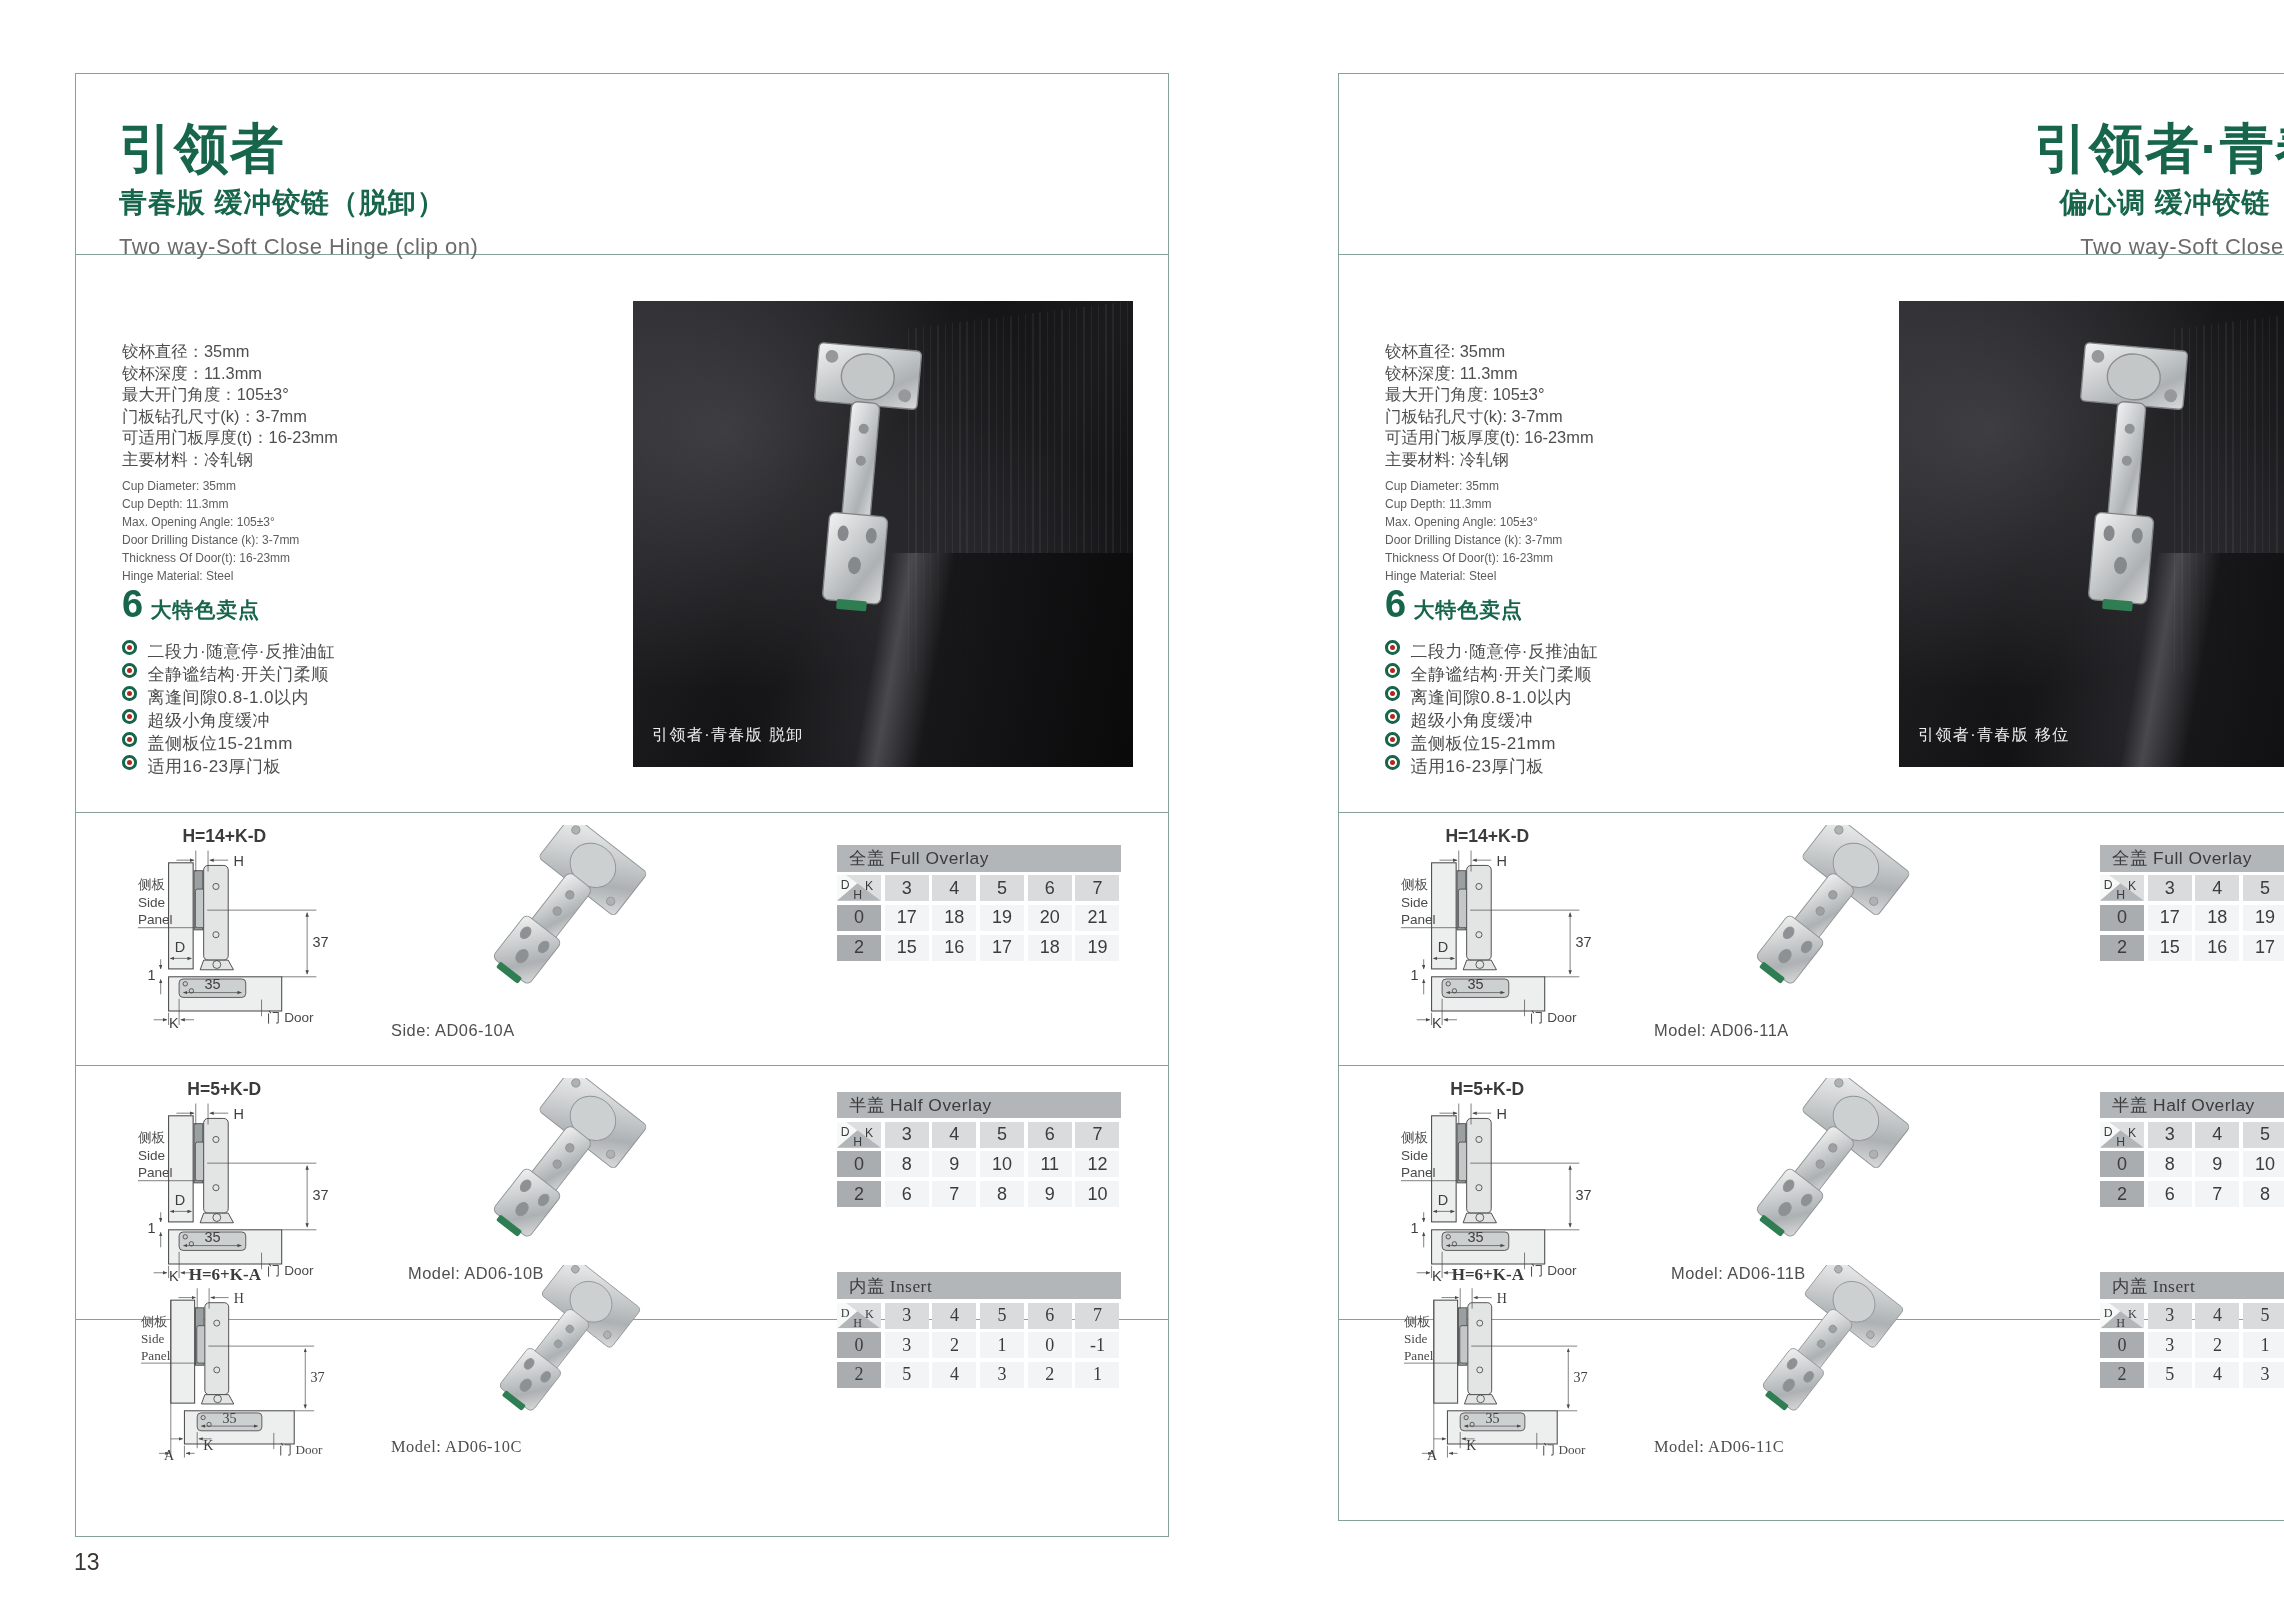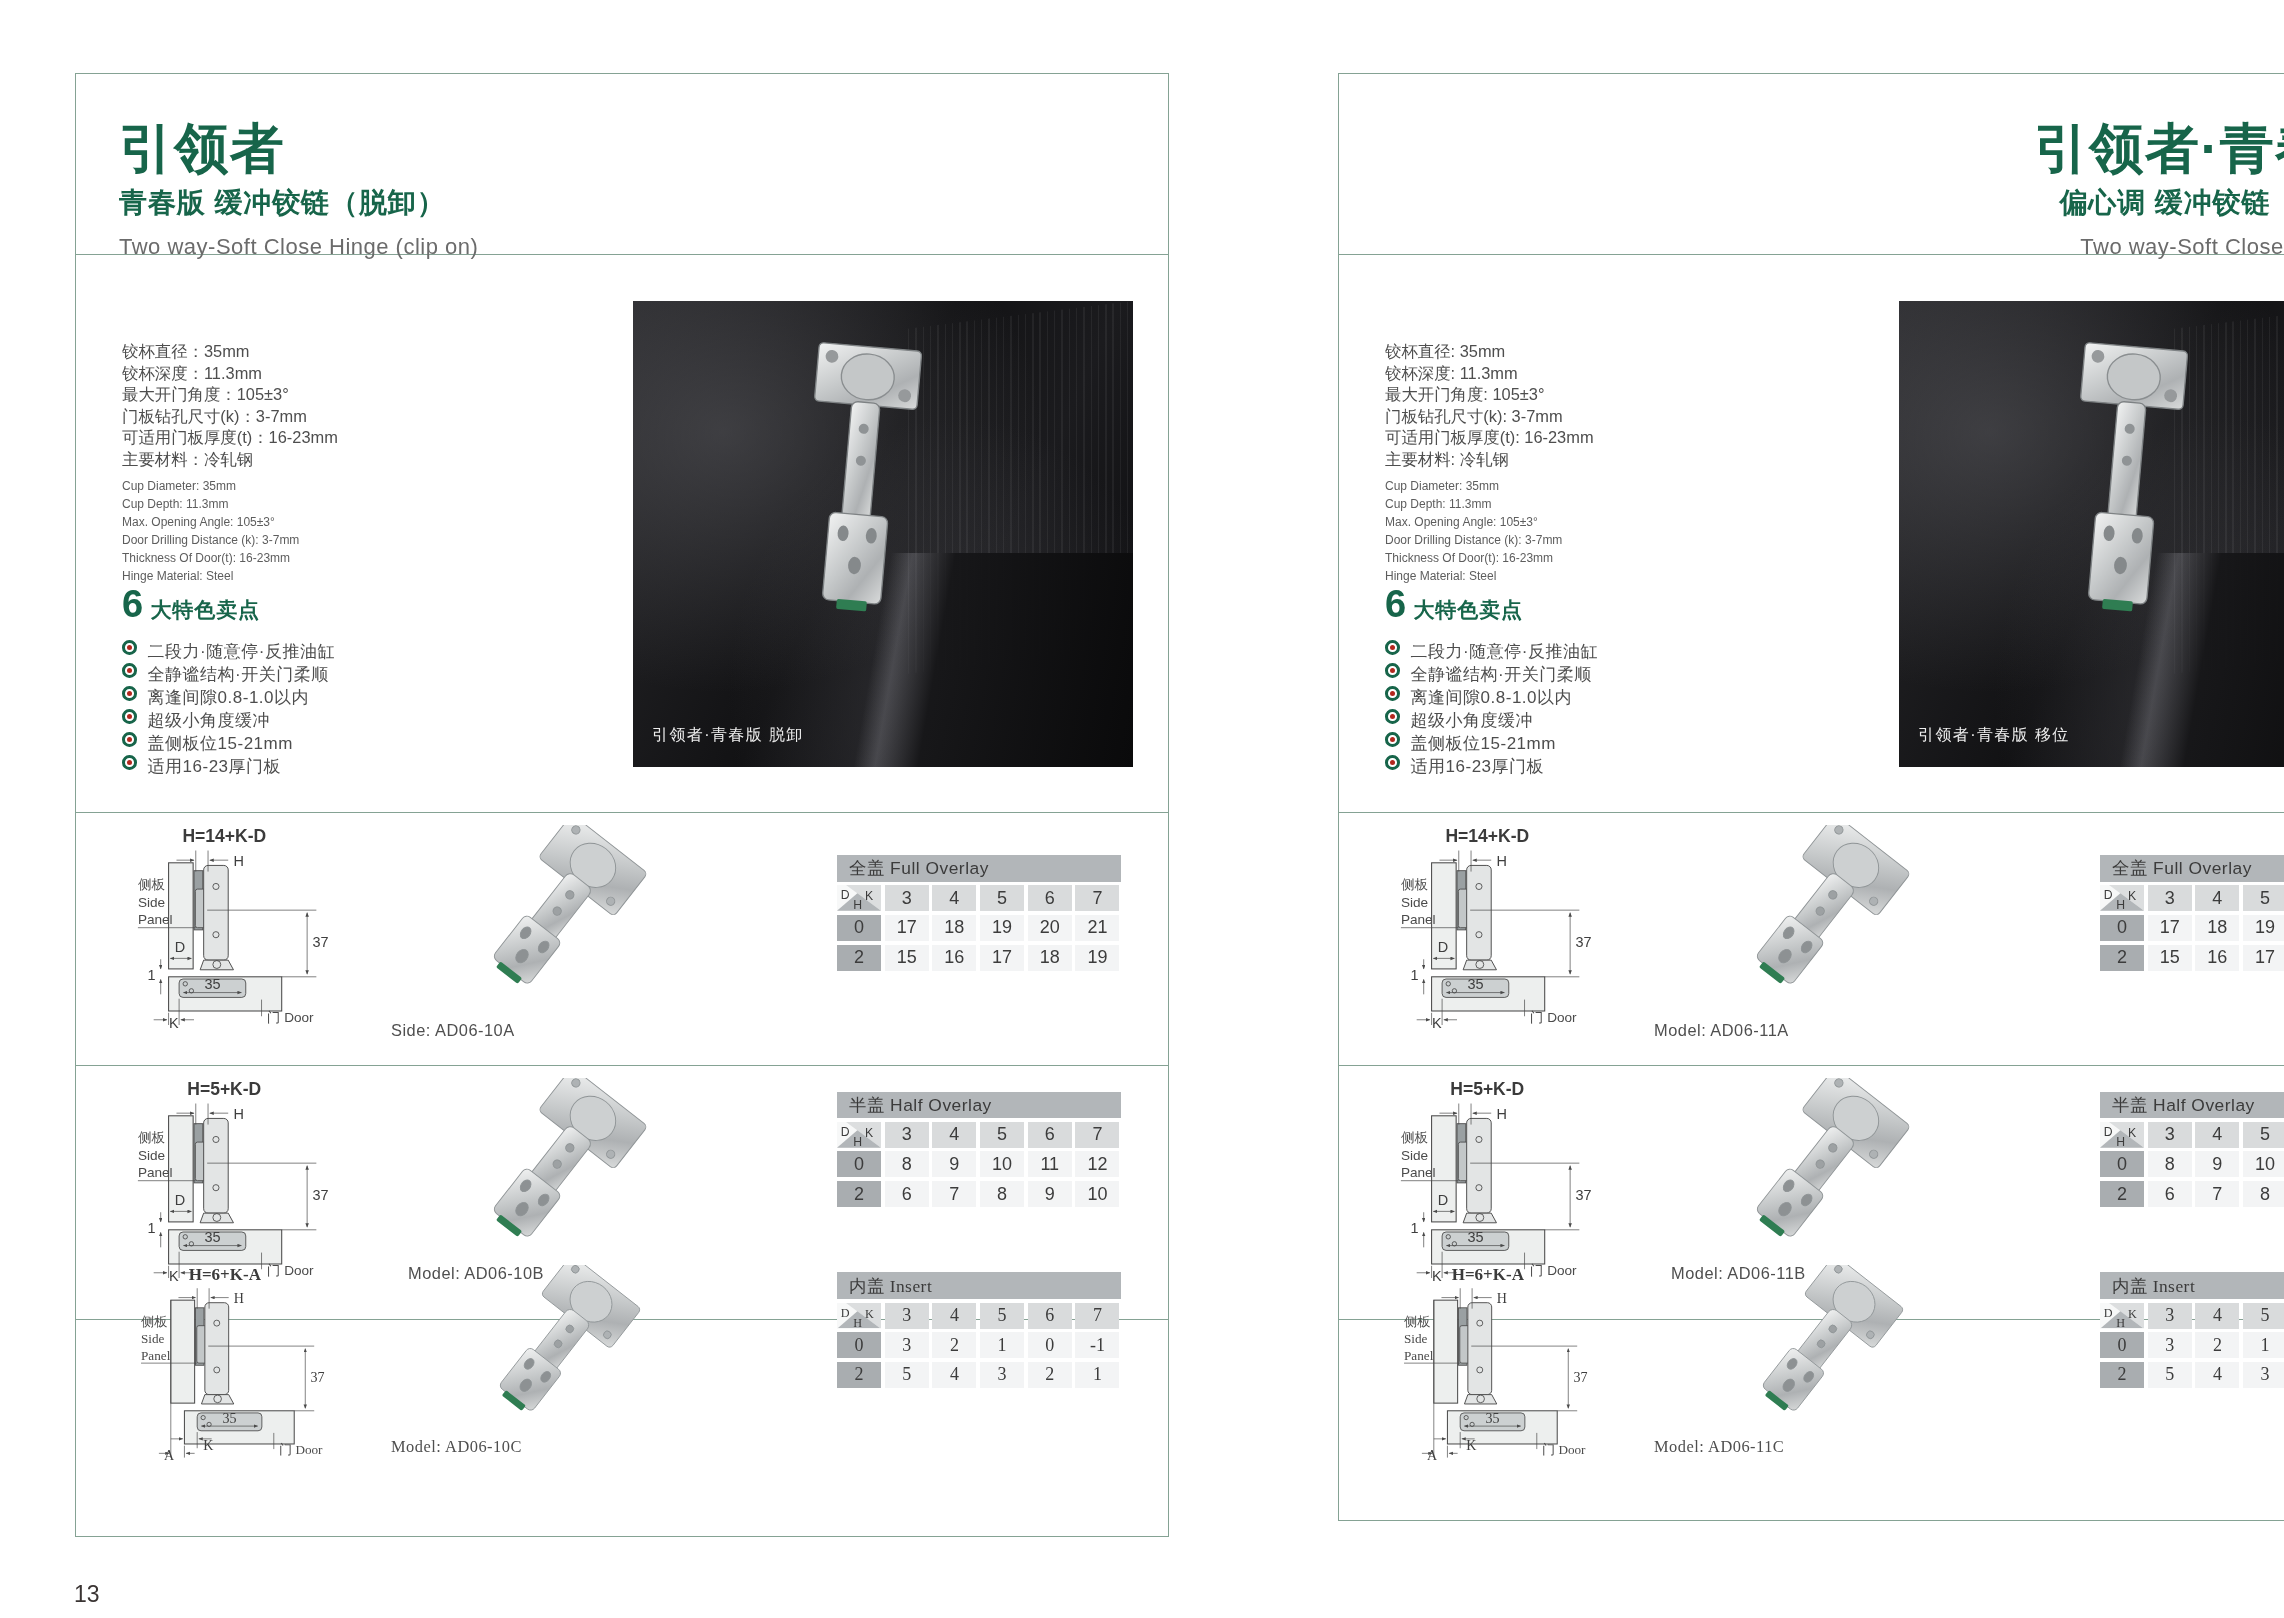--- a/index.html
+++ b/index.html
@@ -67,21 +67,21 @@
   .sec.s2 .diag{height:200px;top:4.6px;}
   .hingeimg{position:absolute;left:365px;top:12.8px;width:256px;height:179px;}
   .sec.s2 .hingeimg{height:164px;top:9px;}
   .model{position:absolute;left:315px;font-size:16.4px;color:#4f4f4f;letter-spacing:0.5px;}
   .sec.s0 .model{top:209px;}
   .sec.s1 .model{top:199px;margin-left:17px;}
   .sec.s2 .model{top:181px;}
 
   
   .tbl{position:absolute;left:761px;width:284px;}
-  .sec.s0 .tbl{top:33px;margin-top:10px;}
+  .sec.s0 .tbl{top:33px;}
   .sec.s1 .tbl{top:26.5px;}
   .sec.s2 .tbl{top:16.4px;}
   .tbar{height:26.5px;background:#b2b6b9;color:#3b3b3b;font-size:17.4px;display:flex;align-items:center;
         padding-left:12px;font-weight:500;letter-spacing:0.5px;}
   .trow{display:flex;gap:3.7px;margin-top:3.7px;}
   .cells{display:flex;gap:3.7px;}
   .cell{width:44px;height:26px;display:flex;align-items:center;justify-content:center;font-size:18px;color:#3c3c3c;}
   .cell.h{background:#d9dbdc;}
   .cell.lbl{background:#a9adb0;}
   .cell.d{background:#f3f4f5;}
@@ -92,21 +92,21 @@
   .part{fill:#edefee;stroke:#4a4a4a;stroke-width:2.4;}
   .part2{fill:#e3e5e5;stroke:#4a4a4a;stroke-width:2.2;}
   .hole{fill:none;stroke:#4a4a4a;stroke-width:2;}
   .dim{stroke:#4a4a4a;stroke-width:1.6;fill:none;}
   .dl{font-size:33px;fill:#3e3e3e;}
   .sl{font-size:31px;fill:#4b4b4b;}
   .df{font-size:40px;font-weight:600;fill:#3b3b3b;text-anchor:middle;}
   .ct{font-size:27px;fill:#3c3c3c;}
 
   .pn{position:absolute;font-size:23px;color:#3a3433;}
-  #pn13{left:74px;top:1549px;margin-top:32px;}
+  #pn13{left:74px;top:1549px;}
 </style>
 </head>
 <body>
 
 <svg width="0" height="0" style="position:absolute">
   <defs>
     <linearGradient id="met" x1="0" y1="0" x2="1" y2="1">
       <stop offset="0" stop-color="#f1f2f2"></stop>
         <stop offset="0.45" stop-color="#c6c9ca"></stop>
       <stop offset="0.7" stop-color="#aeb1b3"></stop>

